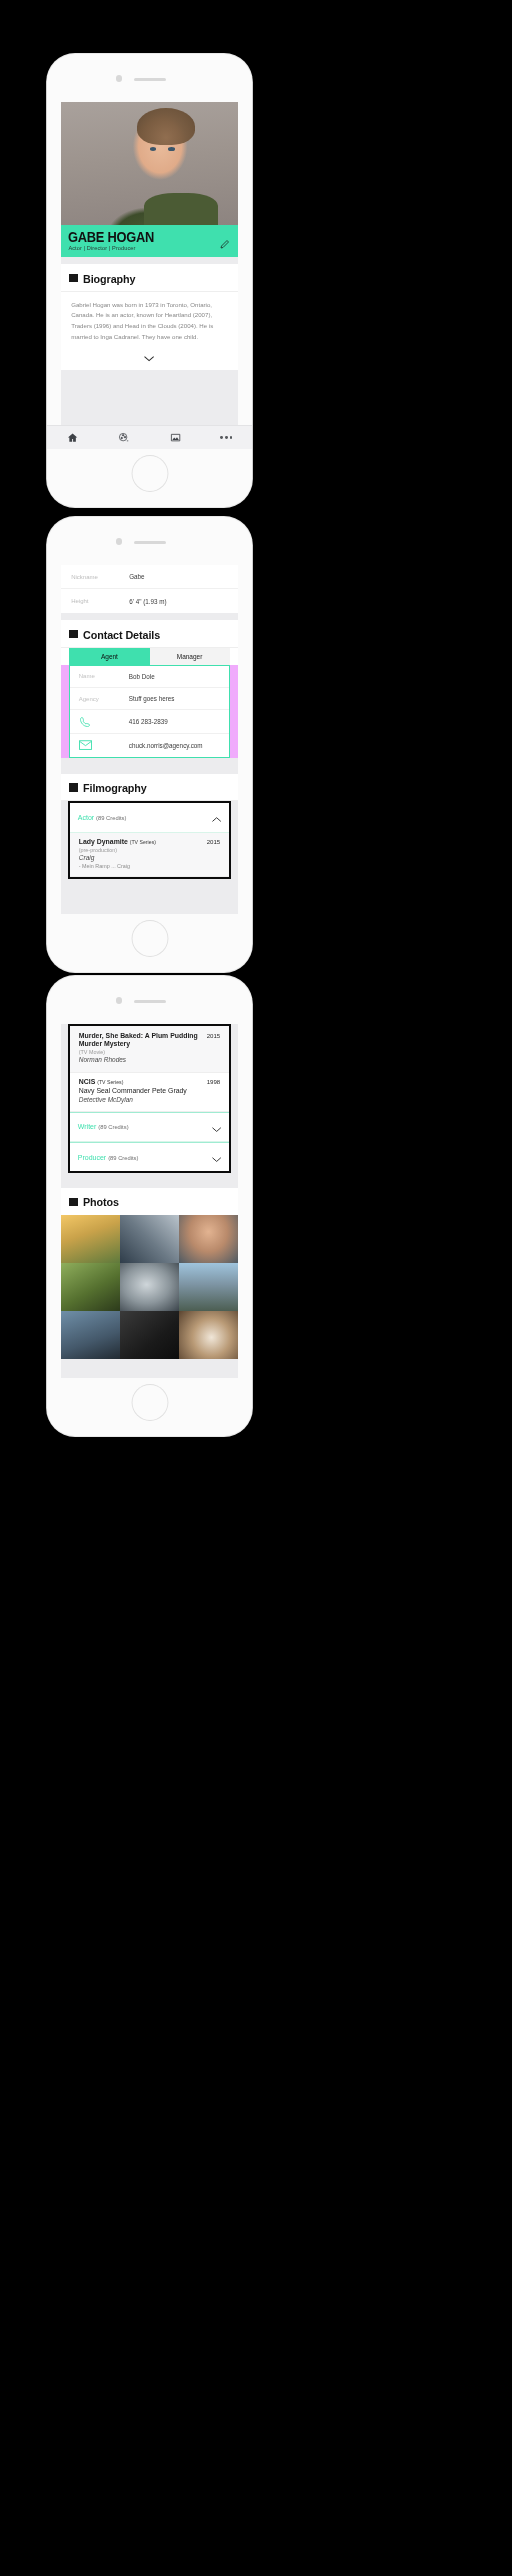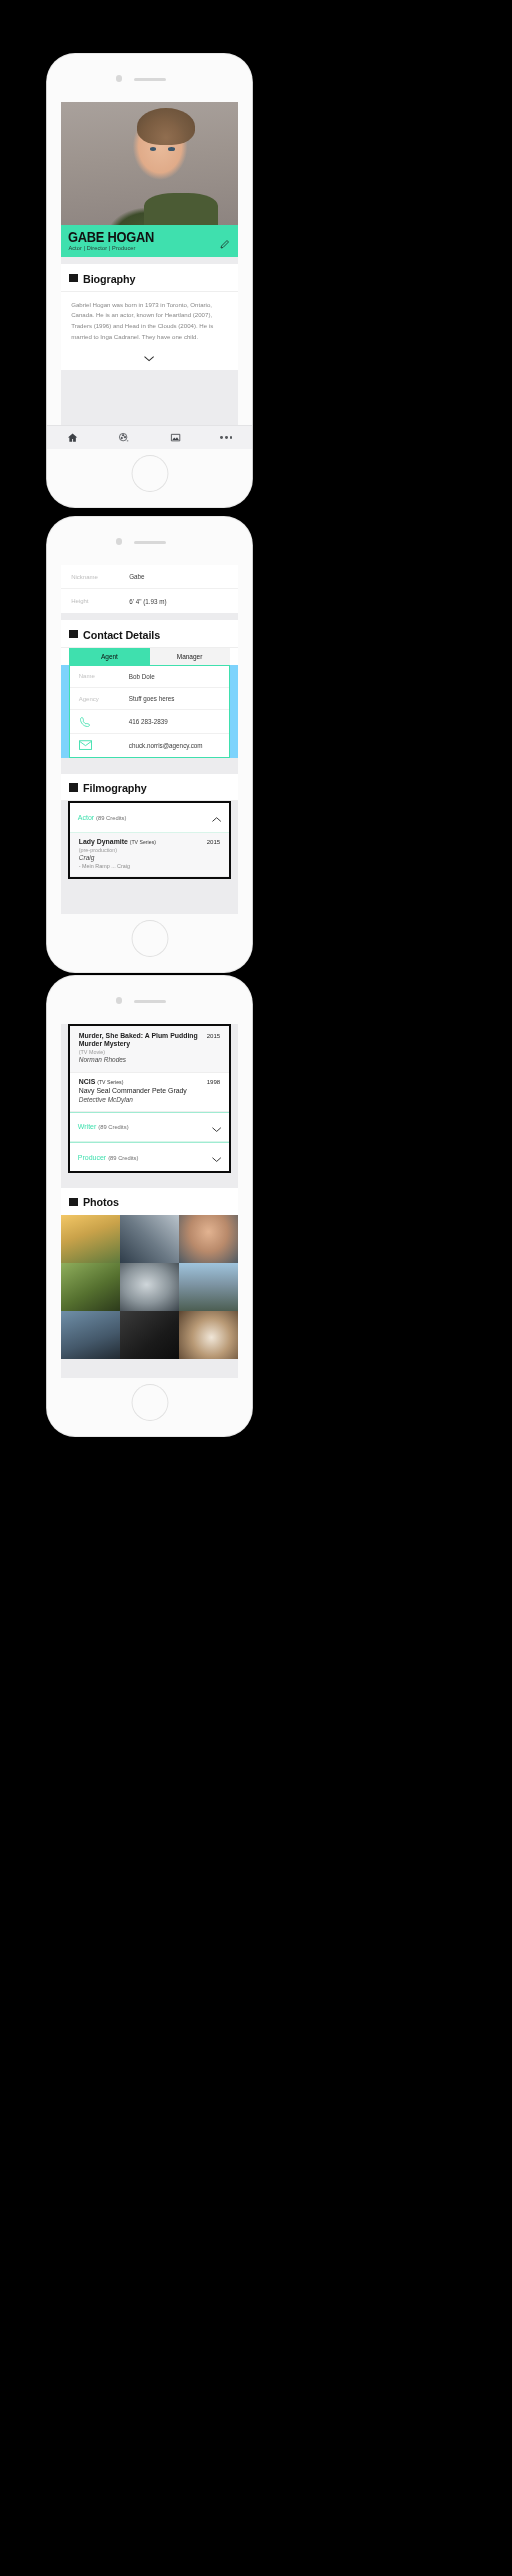--- a/index.html
+++ b/index.html
@@ -115,21 +115,21 @@
     letter-spacing: 0.1px;
   }
   .edit-icon {
     position: absolute;
     right: 7.4px;
     top: 11.2px;
     width: 12px; height: 12px;
   }
 
   
-  .card { background: #7dd3fc; }
+  .card { background: #f0abfc; }
   .gap { height: 7.4px; background: #ececee; }
 
   .sec-head {
     display: flex; align-items: center;
     padding: 7.4px 8.4px 6.5px 8.4px;
     background: #ffffff;
     border-bottom: 0.9px solid #eeeeee;
   }
   .sec-sq {
     width: 8.4px; height: 8.4px; background: #181818;

